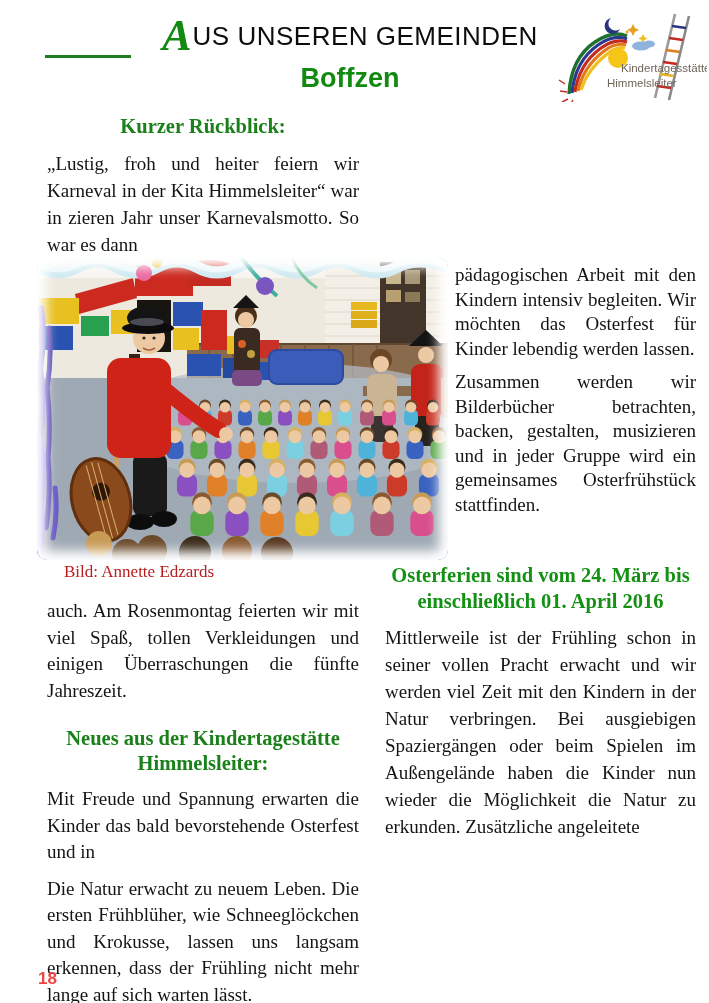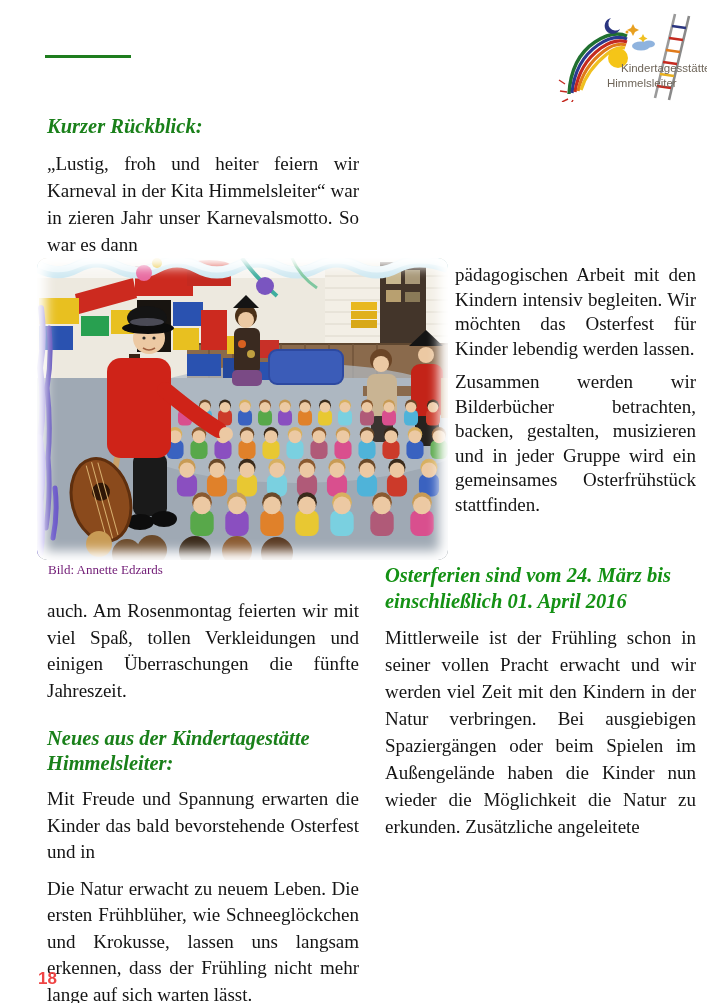--- a/index.html
+++ b/index.html
@@ -16,52 +16,56 @@
   .subtitle{font-size:27px;font-weight:bold;color:#128a12;margin-top:4px;}
 
   
   .logo{position:absolute;right:2px;top:6px;width:152px;height:96px;}
   .logo text{font-family:"Liberation Sans",sans-serif;fill:#6f665a;}
 
   
   .col{position:absolute;text-align:justify;font-size:19px;line-height:27px;}
   .col p{margin:0 0 13px 0;}
   .col h3{font-size:20.5px;line-height:25px;font-weight:bold;color:#1a801a;
-          margin:0 0 11px 0;text-align:left;font-style:italic;}
+          margin:0 0 11px 0;text-align:center;}
   .left-top{left:47px;top:114px;width:312px;}
   .left-bottom{left:47px;top:598px;width:312px;line-height:26.5px;}
   .left-bottom p{margin:0 0 10px 0;}
   .left-bottom h3{margin:22px 0 10px 0;}
   .right-top{left:385px;top:114px;width:311px;}
   .right-top .cont{text-align-last:justify;}
   .right-narrow{left:455px;top:263px;width:241px;line-height:24.5px;}
   .right-narrow p{margin:0 0 9px 0;}
   .right-bottom{left:385px;top:561px;width:311px;}
   .right-bottom .indent{ text-indent:84px; }
   .right-bottom h3{color:#149114;margin:1px 0 10px 0;line-height:26px;}
   .green-bold{color:#149114;font-weight:bold;}
 
   
   .photo{position:absolute;left:37px;top:258px;width:411px;height:302px;border-radius:10px;
          overflow:hidden;}
   .photo svg{display:block;}
   .photo::after{content:"";position:absolute;inset:0;border-radius:10px;
                 box-shadow:inset 0 0 12px 9px #ffffff;pointer-events:none;}
-  .caption{position:absolute;left:48px;top:562px;font-size:13px;color:#701a75;}
+  .caption{position:absolute;left:64px;top:562px;font-size:17px;color:#b91c1c;}
 
   .pagenum{position:absolute;left:38px;top:969px;font-family:"Liberation Sans",sans-serif;
            font-weight:bold;font-size:17px;color:#ef4444;}
 </style>
 </head>
 <body>
 
 <div class="page">
 
   <div class="rule"></div>
 
+  <div class="title-block">
+    <div><span class="title-initial">A</span><span class="title-caps">US UNSEREN GEMEINDEN</span></div>
+    <div class="subtitle">Boffzen</div>
+  </div>
 
   <svg class="logo" viewBox="0 0 152 96">
     <g>
       <path d="M14,88 Q16,52 40,36 Q58,24 72,30" fill="none" stroke="#207030" stroke-width="3.4"></path>
       <path d="M17,87 Q20,55 43,39 Q59,28 72,33" fill="none" stroke="#2a3a90" stroke-width="3.2"></path>
       <path d="M20,86 Q24,58 46,42 Q60,32 72,36" fill="none" stroke="#c42a20" stroke-width="3.2"></path>
       <path d="M23,85 Q28,61 49,45 Q61,36 71,39" fill="none" stroke="#e07a1a" stroke-width="3.2"></path>
       <path d="M26,84 Q32,64 52,48 Q62,40 70,42" fill="none" stroke="#f0c020" stroke-width="3.2"></path>
       <circle cx="63" cy="52" r="10" fill="#f5c518"></circle>
       <g stroke="#c42a20" stroke-width="1.4">

